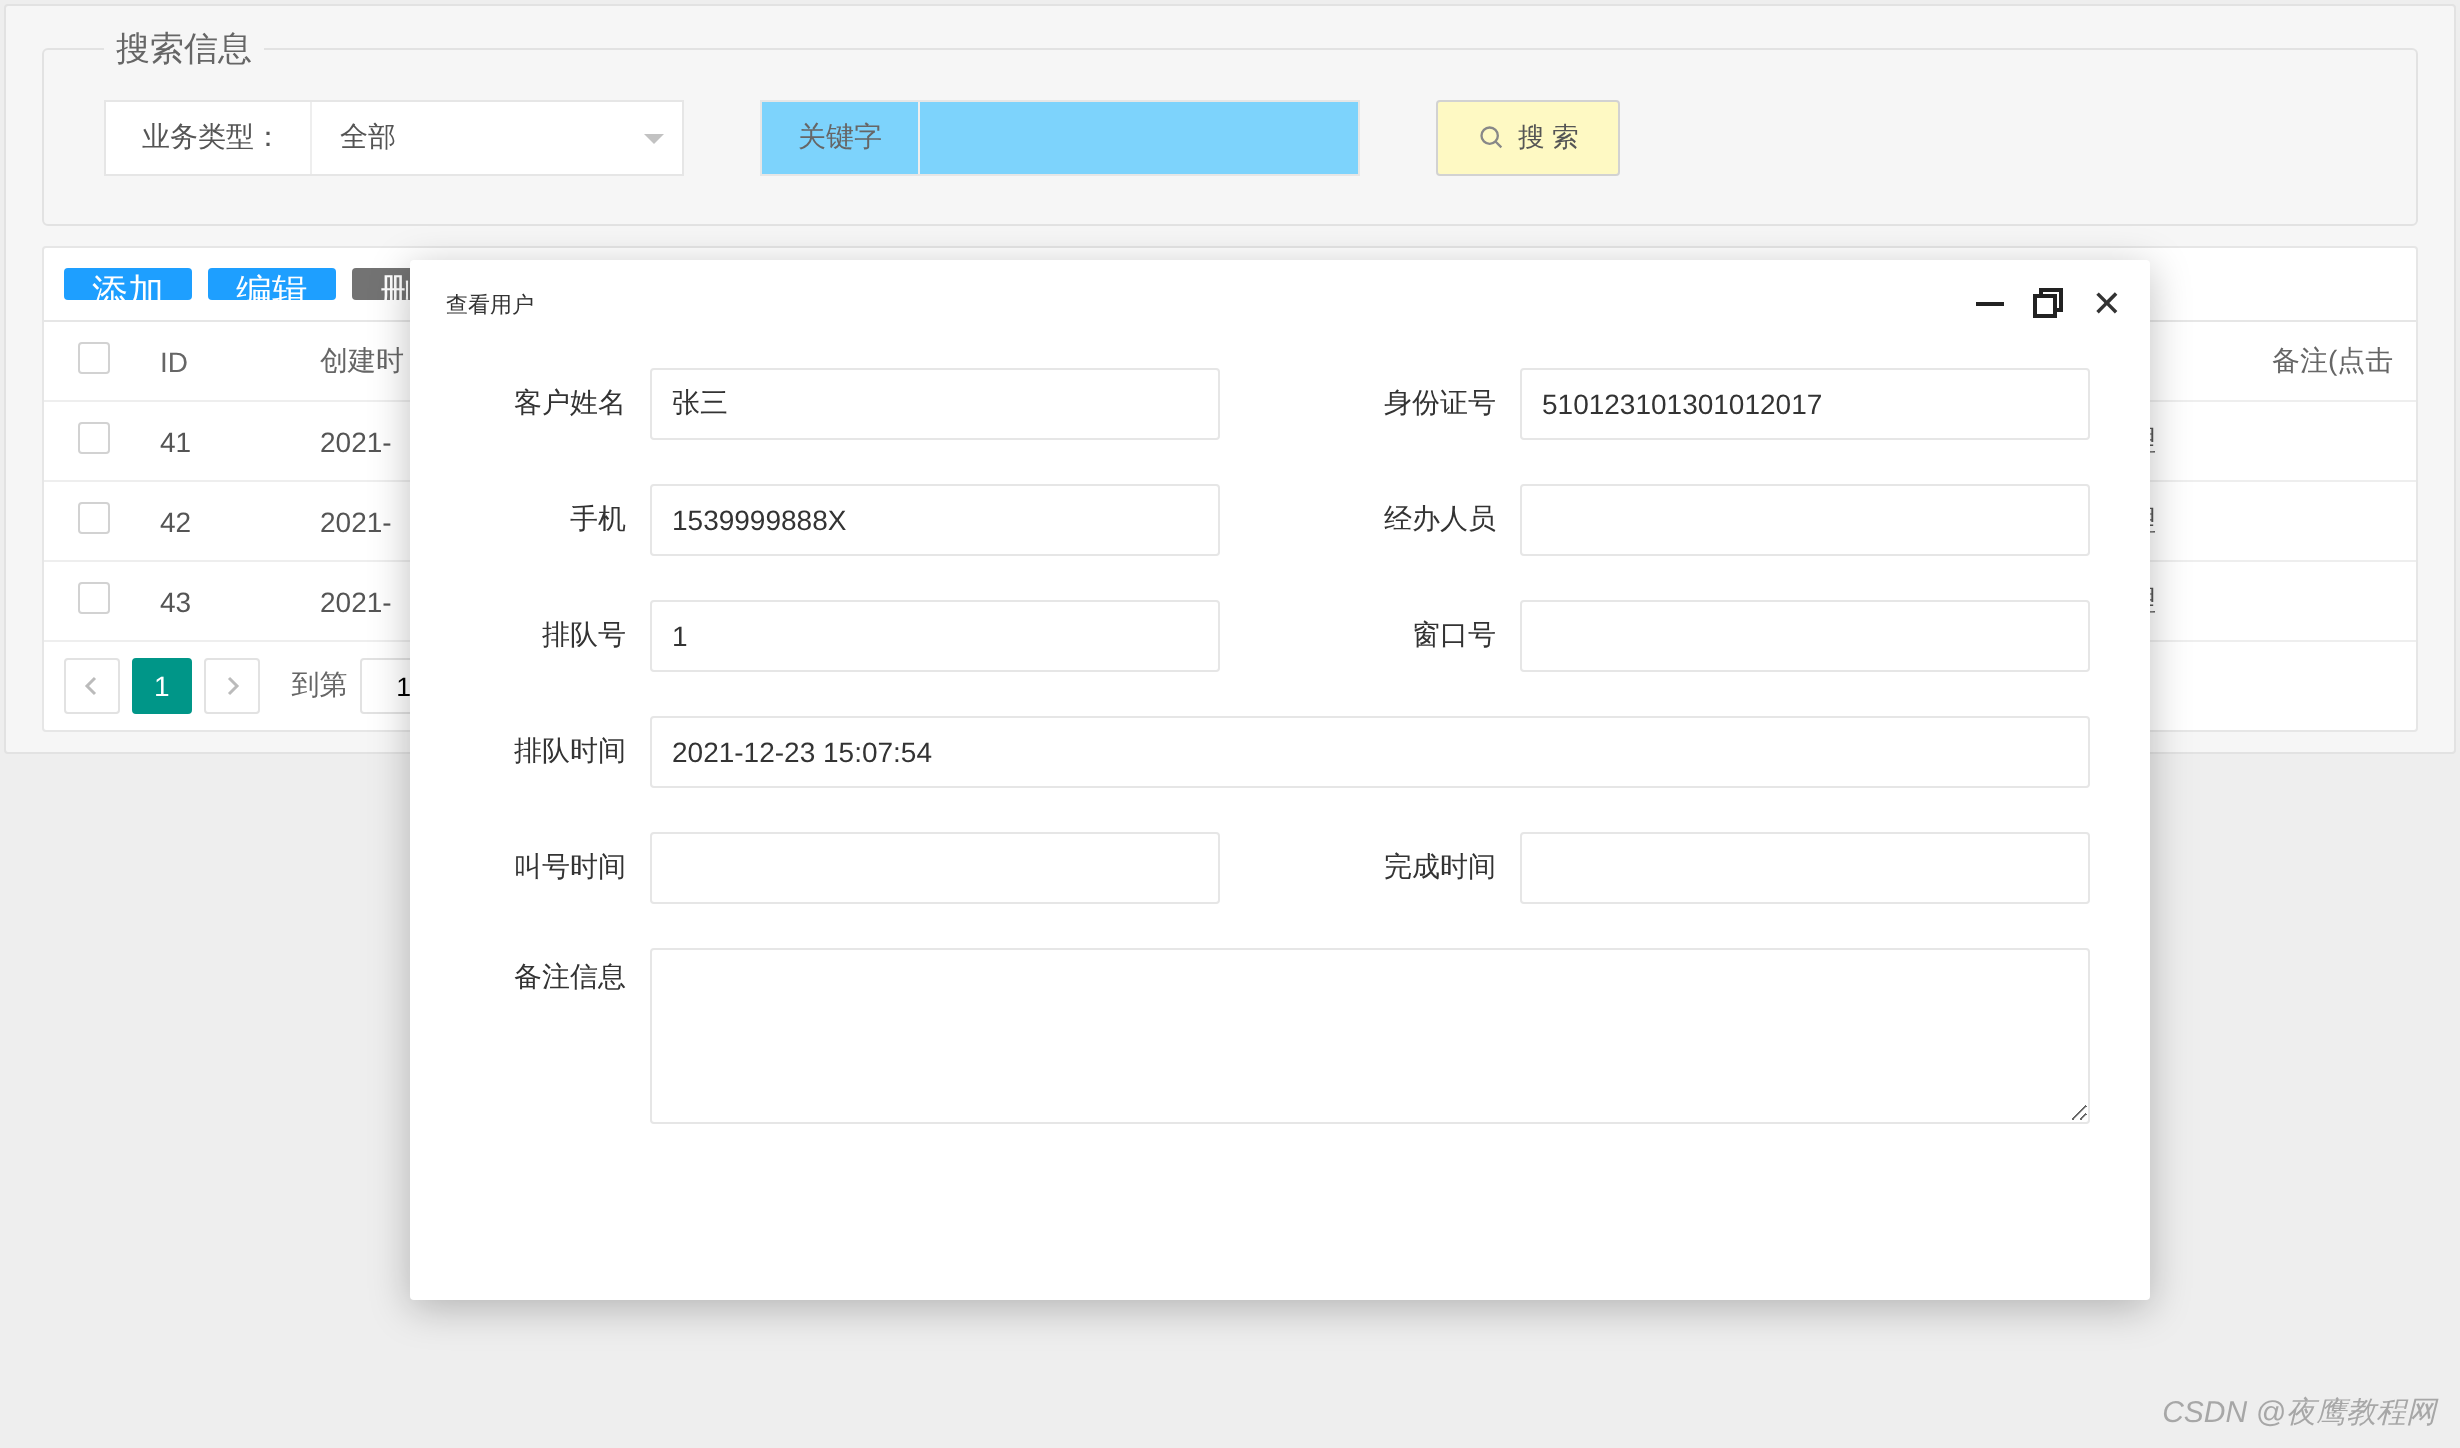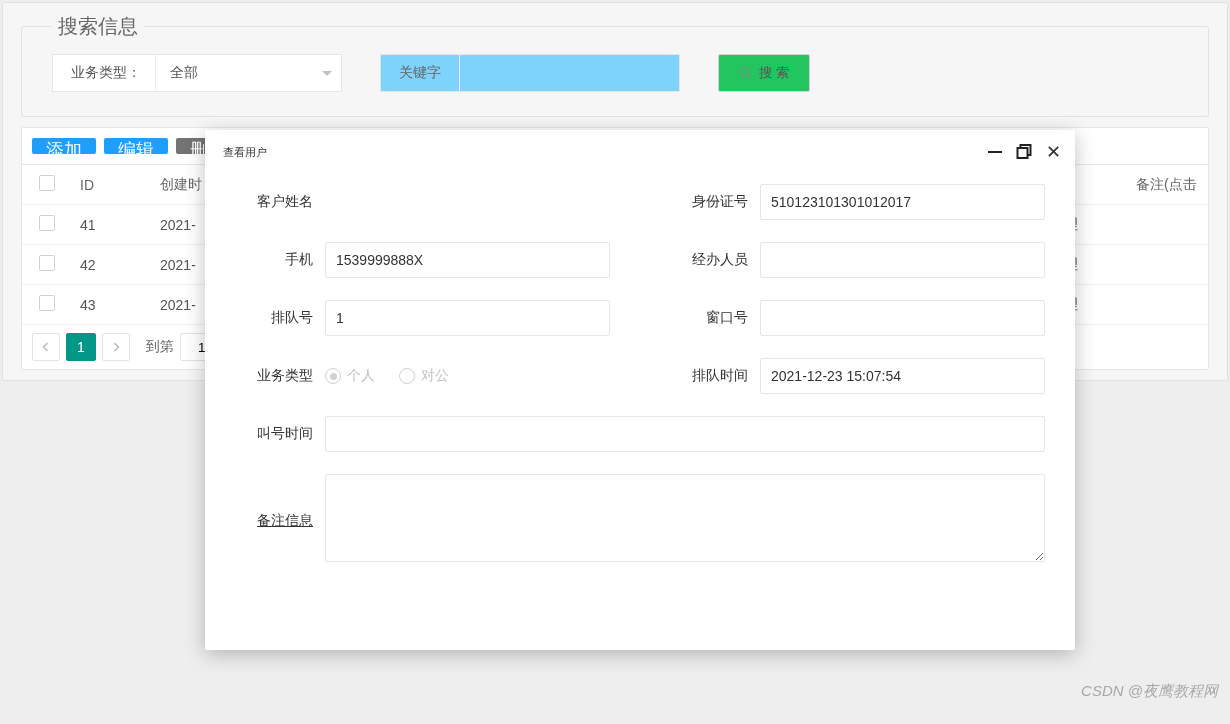--- a/index.html
+++ b/index.html
@@ -22,21 +22,21 @@
       padding: 0;
     }
     fieldset.search-box {
       border: 1px solid #e2e2e2;
       border-radius: 3px;
       margin: 10px 18px 10px 18px;
       padding: 14px 30px 24px 30px;
     }
     fieldset.search-box legend {
       color: #666;
-      font-size: 20px;
+      font-size: 17px;
       padding: 0 6px;
     }
     .search-row { display: flex; align-items: center; gap: 18px; }
     .type-select {
       display: flex; align-items: center;
       border: 1px solid #e6e6e6;
       background: #fff;
       height: 38px;
       width: 290px;
     }
@@ -65,21 +65,21 @@
       margin-left: 20px;
     }
     .kw-label { color: #666; padding: 0 18px; border-right: 1px solid #eee; height: 100%; display:flex;align-items:center;}
     .kw-input {
       border: none; outline: none; flex:1; height: 100%;
       padding: 0 10px; font-size: 14px; background: transparent;
     }
     .search-btn {
       height: 38px;
       border: 1px solid #d2d2d2;
-      background: #22c55e;
+      background: #fef9c3;
       padding: 0 20px;
       display: flex; align-items: center; gap: 6px;
       color: #555;
       cursor: pointer;
       margin-left: 20px;
       border-radius: 2px;
     }
 
     .table-area {
       background: #fff;
@@ -208,21 +208,21 @@
     .radio .dot {
       width:16px;height:16px;border:1px solid #d2d2d2;border-radius:50%;
       display:flex;align-items:center;justify-content:center;
     }
     .radio .dot-inner {
       width:7px;height:7px;border-radius:50%;background:#d2d2d2;
     }
 
     .watermark {
       position:absolute;
-      right: 12px; bottom: 23px;
+      right: 12px; bottom: 8px;
       color: rgba(120,120,120,0.6);
       font-size: 15px;
       font-style: italic;
     }
   </style>
 </head>
 <body>
 
 <div class="main-panel">
   <fieldset class="search-box">
@@ -326,20 +326,21 @@
       </span>
       <span>
           <span class="icon-close">✕</span>
         </span>
     </div>
   </div>
   <div class="modal-body">
     <div class="form-row">
       <div class="form-item">
         <label class="form-label">客户姓名</label>
+        <input class="form-input" value="张三" style="">
       </div>
       <div class="form-item">
         <label class="form-label">身份证号</label>
         <input class="form-input" value="510123101301012017" style="">
       </div>
     </div>
     <div class="form-row">
       <div class="form-item">
         <label class="form-label">手机</label>
         <input class="form-input" value="1539999888X" style="">
@@ -354,47 +355,36 @@
         <label class="form-label">排队号</label>
         <input class="form-input" value="1" style="">
       </div>
       <div class="form-item">
         <label class="form-label">窗口号</label>
         <input class="form-input" value="" style="">
       </div>
     </div>
     <div class="form-row">
       <div class="form-item">
-        <label class="form-label">业务类型</label>
-        <div class="radio-group">
-          <span class="radio">
-            <span class="dot">
-                <span class="dot-inner"></span>
-              </span>
-            <span>个人</span>
-          </span>
-          <span class="radio">
-            <span class="dot"></span>
-            <span>对公</span>
-          </span>
-        </div>
-      </div>
-      <div class="form-item">
         <label class="form-label">排队时间</label>
         <input class="form-input" value="2021-12-23 15:07:54" style="">
       </div>
     </div>
     <div class="form-row">
       <div class="form-item">
         <label class="form-label">叫号时间</label>
         <input class="form-input" value="" style="">
       </div>
-    </div>
-    <div class="form-row">
-      <div class="form-item full" style="align-items:center;text-decoration:underline;">
+      <div class="form-item">
+        <label class="form-label">完成时间</label>
+        <input class="form-input" value="" style="">
+      </div>
+    </div>
+    <div class="form-row">
+      <div class="form-item full" style="align-items:flex-start;">
         <label class="form-label" style="padding-top:6px;">备注信息</label>
         <textarea class="form-area" value="" style=""></textarea>
       </div>
     </div>
   </div>
 </div>
 
 <div class="watermark">CSDN @夜鹰教程网</div>
 
 </body></html>

